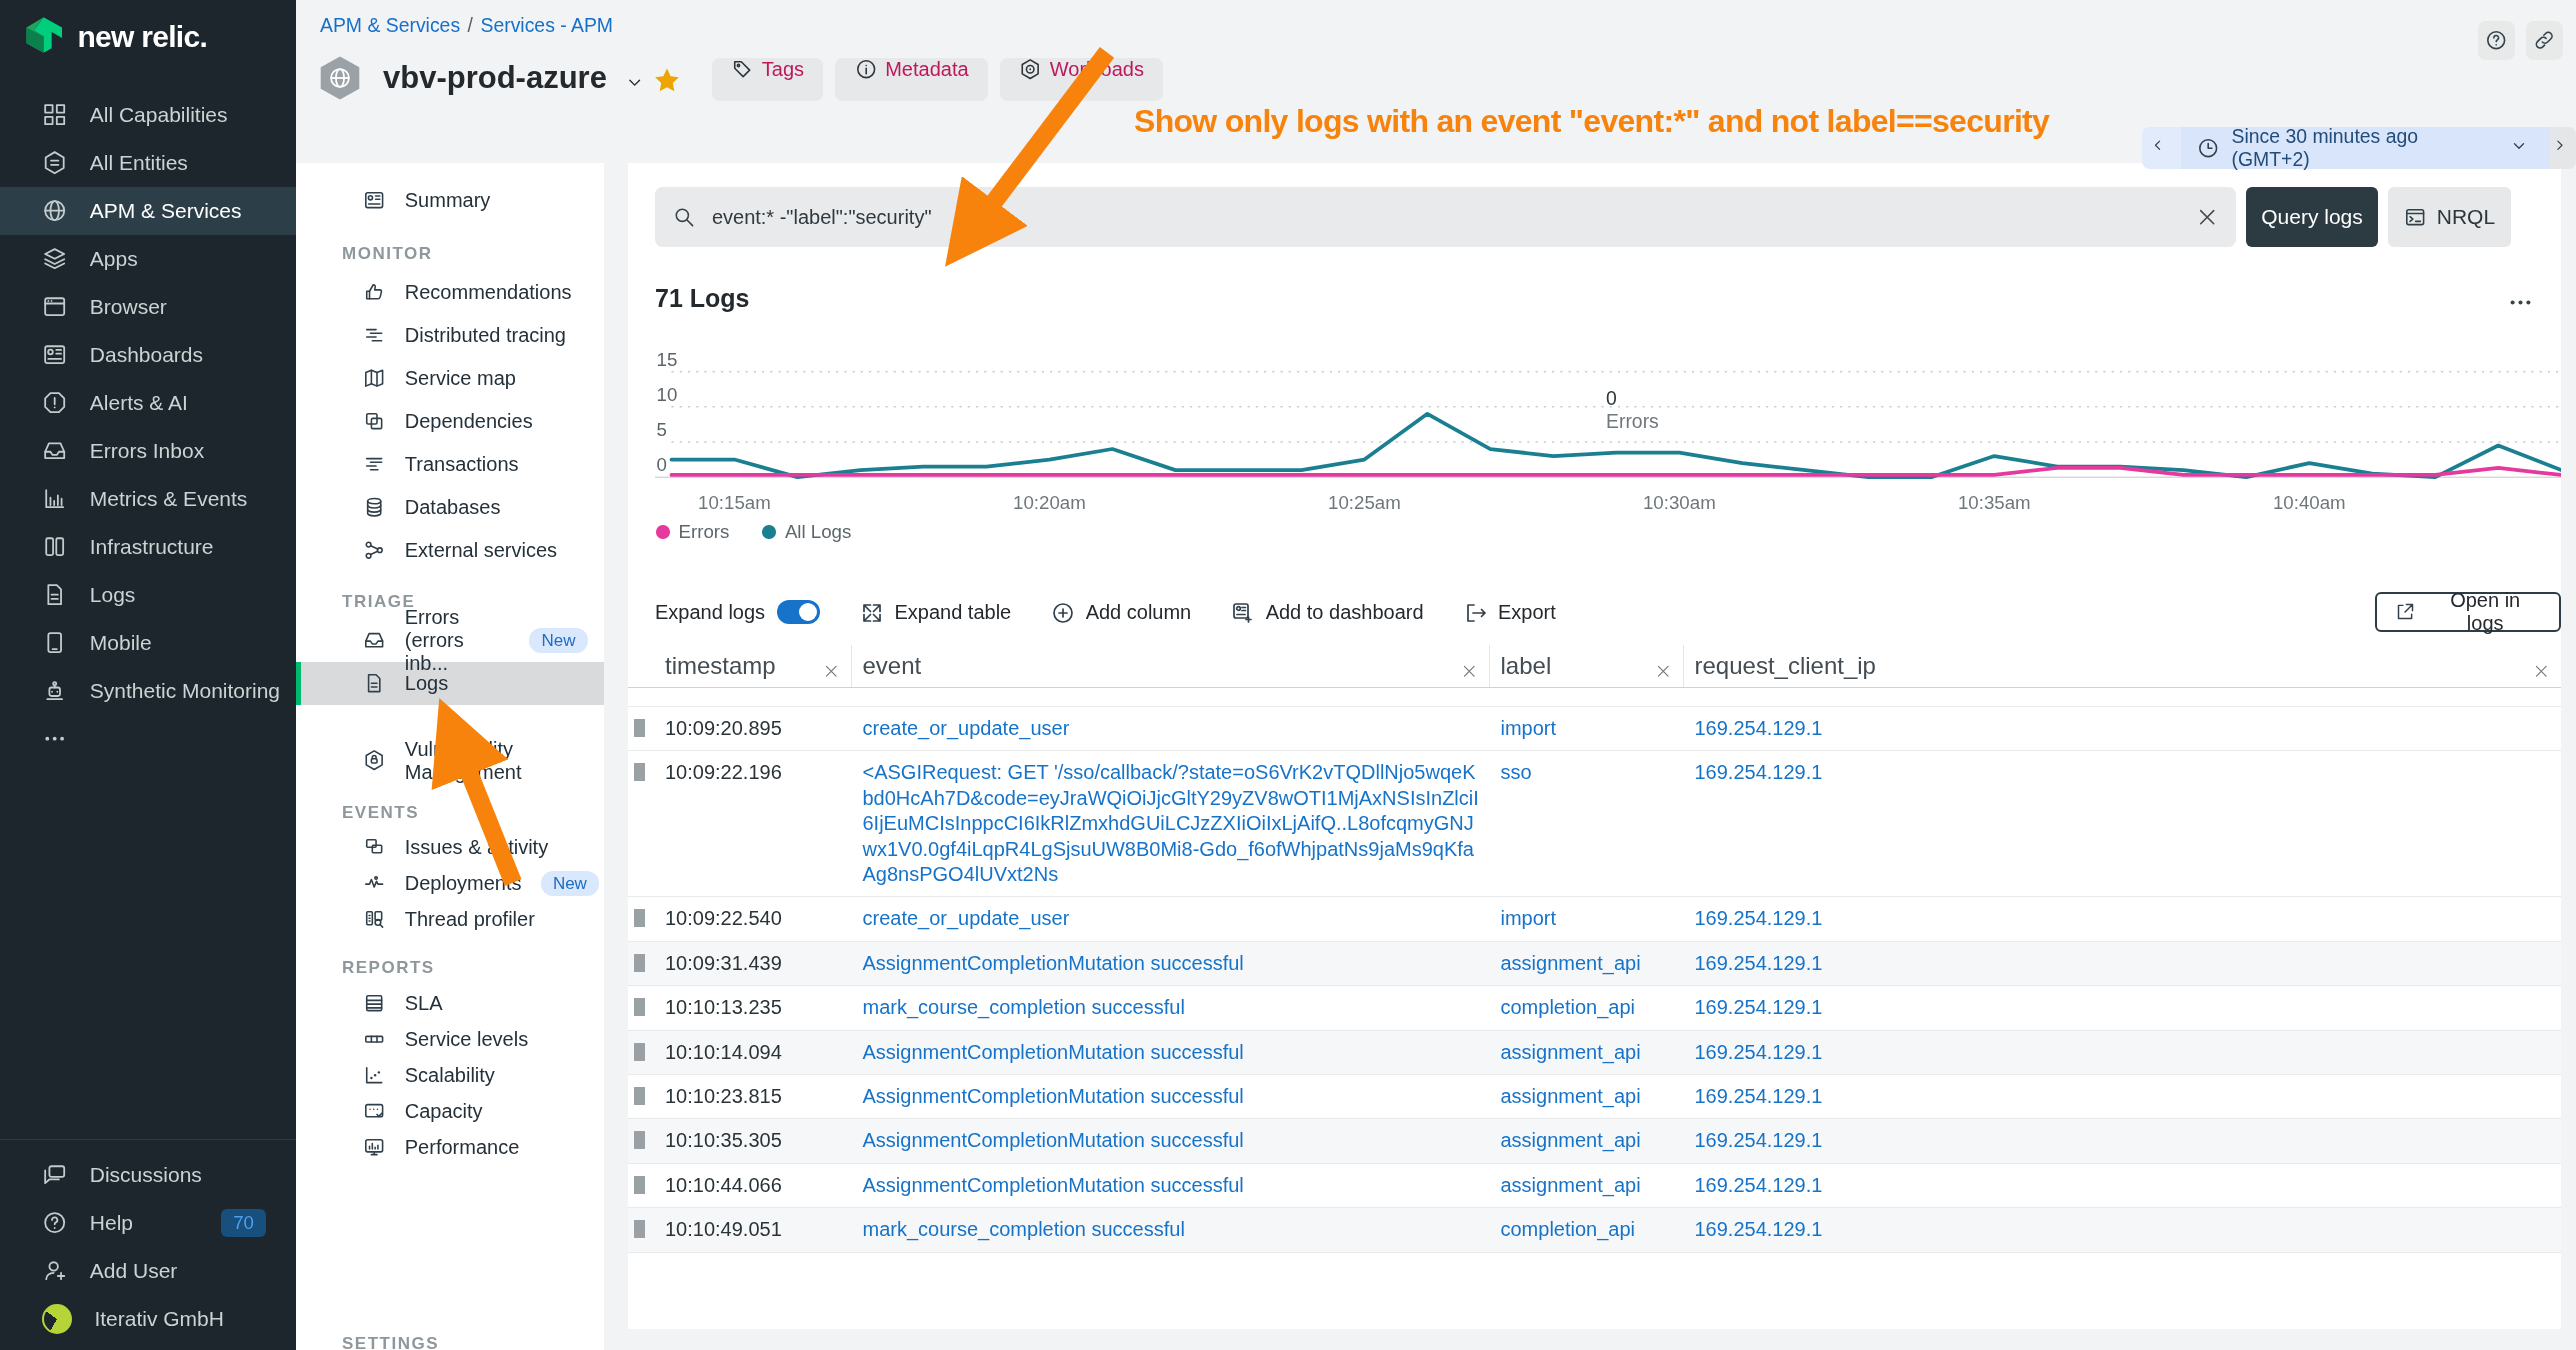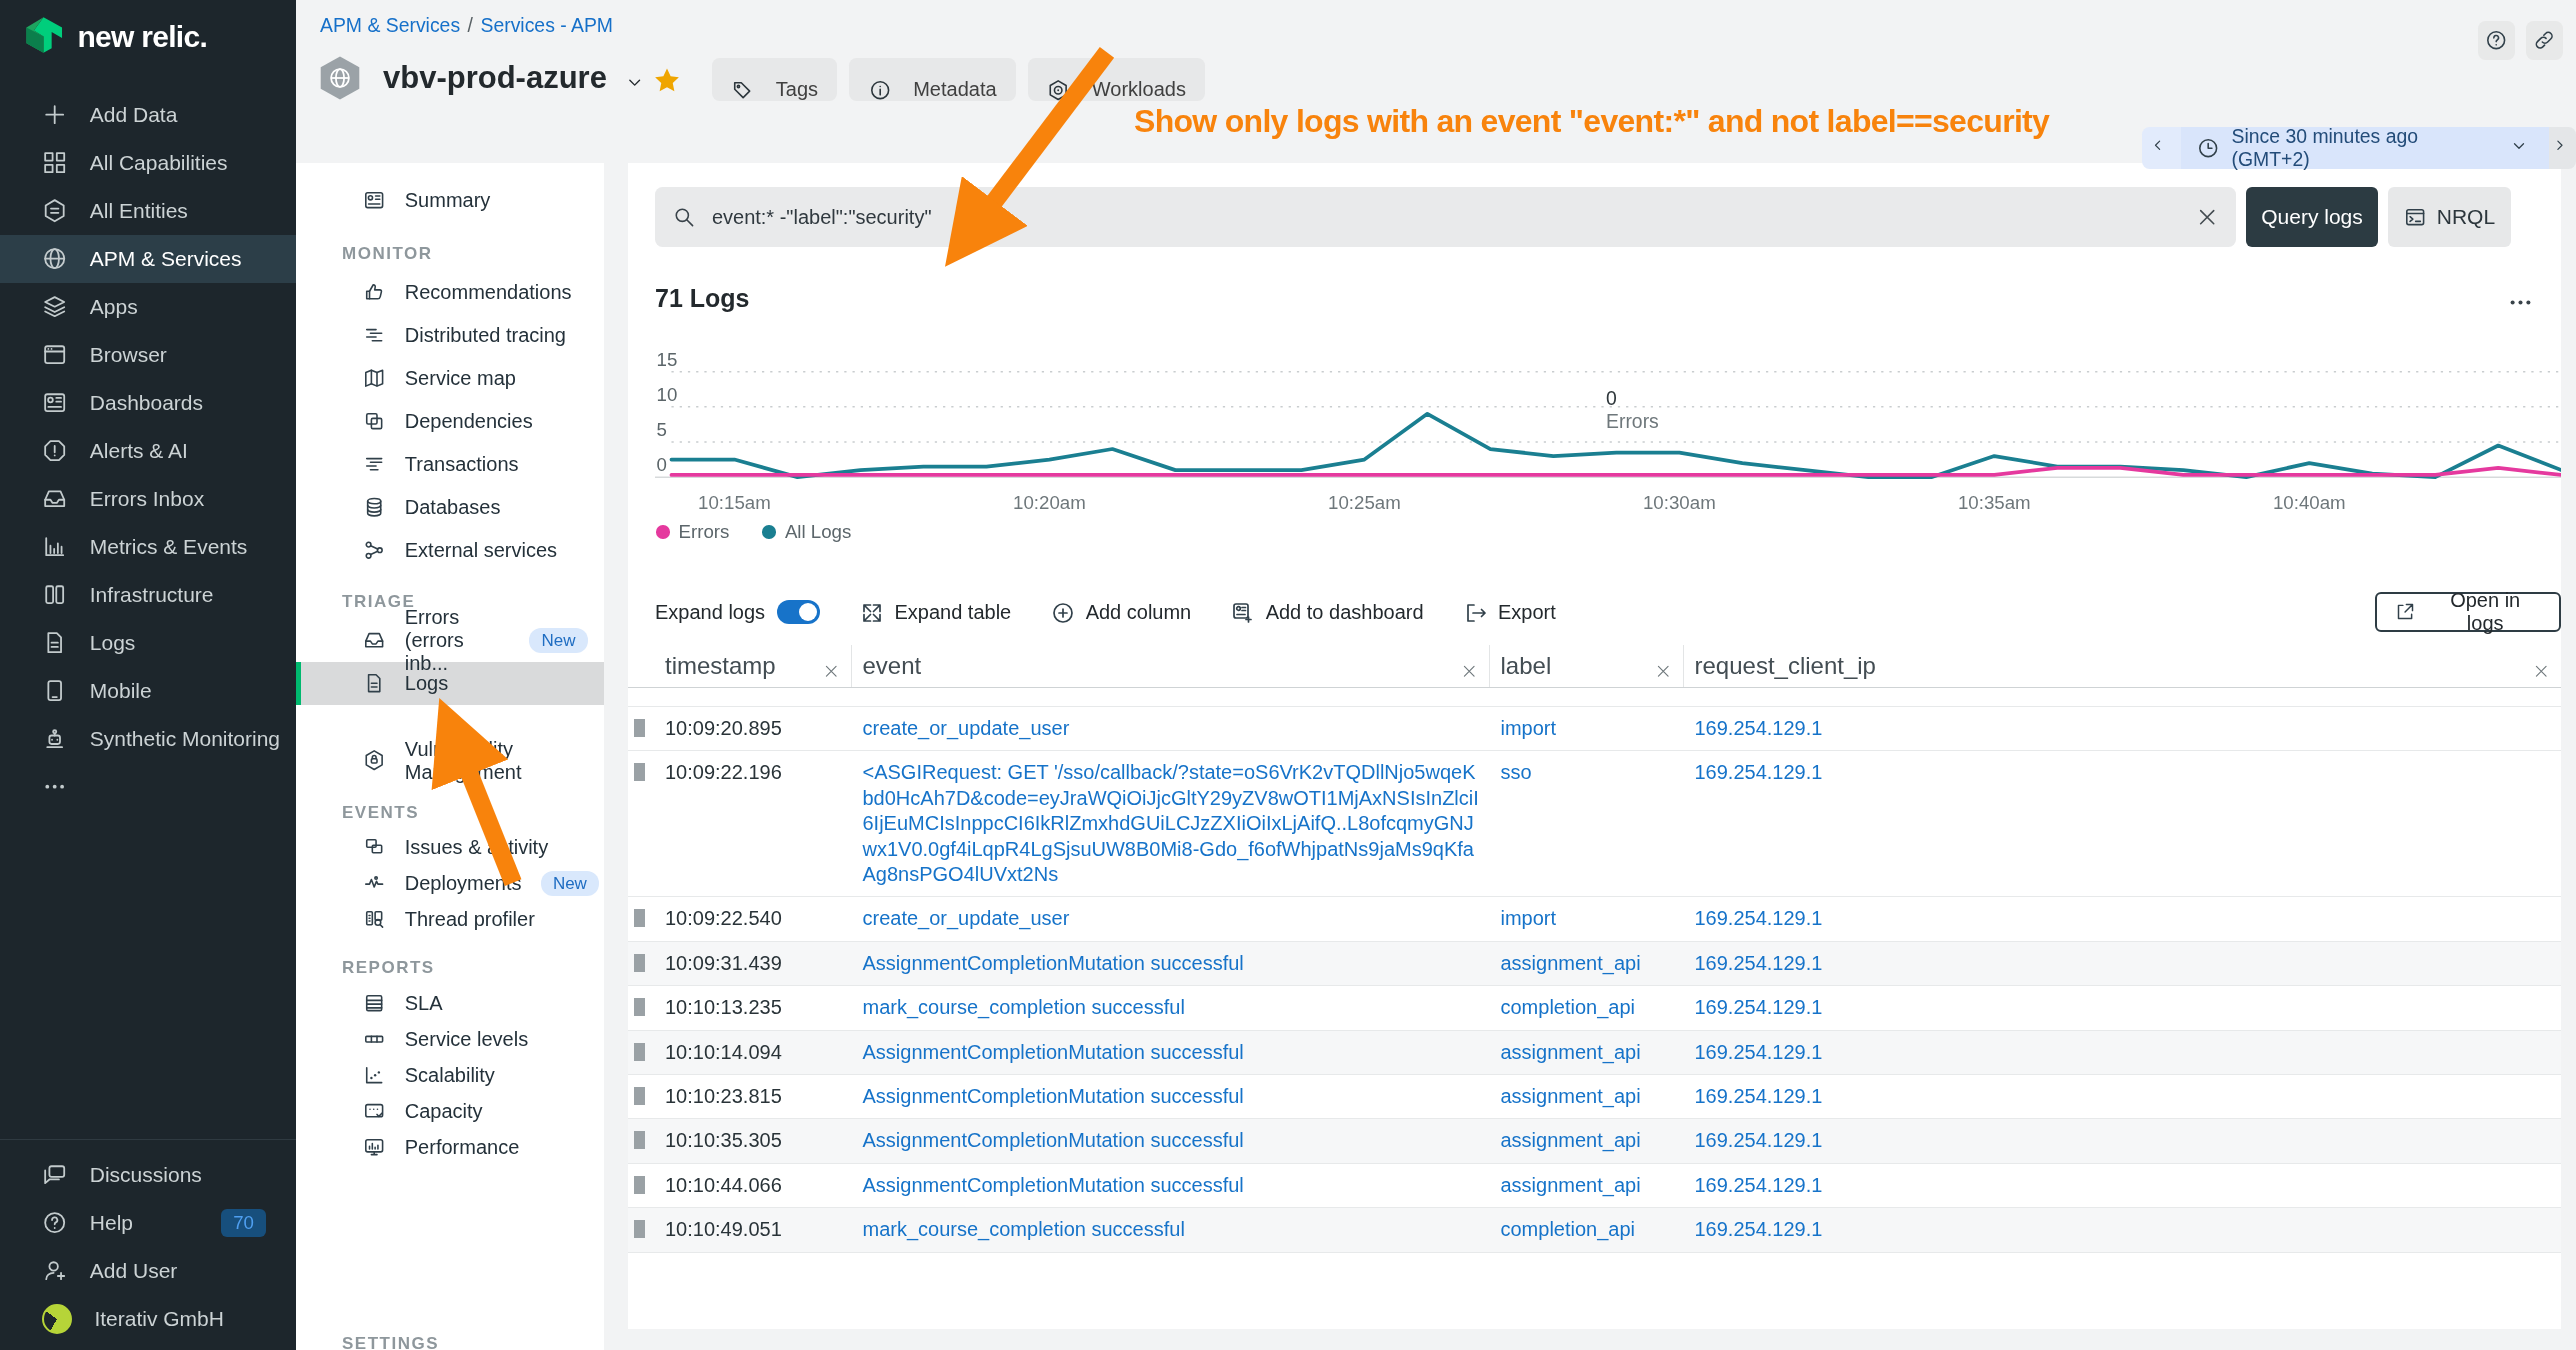--- a/index.html
+++ b/index.html
@@ -38,21 +38,21 @@
   #breadcrumb { position:absolute; left:320px; top:13.5px; font-size:19.4px; z-index:3; }
   #breadcrumb a { color:#1670c9; }
   #breadcrumb .sep { color:#5a6266; padding:0 7.5px; }
   #entity-hex { position:absolute; left:319px; top:55px; width:42px; height:46px; z-index:3; }
   #entity-name { position:absolute; left:383px; top:60px; font-size:31px; font-weight:bold; z-index:3; }
   #entity-chev { position:absolute; left:625px; top:73px; width:19.4px; height:19.4px; color:#23292d; z-index:3; }
   #entity-chev svg { width:19.4px; height:19.4px; }
   #entity-star { position:absolute; left:652px; top:66px; width:30px; height:30px; color:#efa500; z-index:3; }
   #entity-star svg { width:30px; height:30px; }
   #entity-pills { position:absolute; left:712px; top:58px; display:flex; gap:12px; z-index:3; }
-  .pill { display:flex; align-items:flex-end; gap:22px; height:43px; padding:0 19.4px; background:#e7e8e9; border-radius:7.5px; font-size:20px; color:#404040; cursor:pointer; }
+  .pill { display:flex; align-items:flex-start; gap:8px; height:43px; padding:0 19.4px; background:#e7e8e9; border-radius:7.5px; font-size:20px; color:#be185d; cursor:pointer; }
   .pill .sn-icon { color:#2c363c; }
   .hdr-sq { position:absolute; top:21px; width:37px; height:39px; background:#e8e9e9; border-radius:7.5px; display:flex; align-items:center; justify-content:center; color:#2c363c; cursor:pointer; z-index:3; }
   .hdr-sq svg { width:22.4px; height:22.4px; }
   #btn-help { left:2478px; }
   #btn-link { left:2526px; }
   #time-picker { position:absolute; left:2142px; top:127px; height:42px; display:flex; z-index:3; font-size:19.4px; }
   #tp-prev { width:39px; background:#e2ebfc; border-radius:7.5px 0 0 7.5px; display:flex; align-items:center; justify-content:center; color:#234c79; cursor:pointer; }
   #tp-main { display:flex; align-items:center; gap:12px; padding:0 16.5px; background:#d9e5fb; color:#234c79; cursor:pointer; }
   #tp-main svg { width:22.4px; height:22.4px; }
   #tp-main .chev svg { width:18px; height:18px; }
@@ -122,28 +122,20 @@
       <polygon points="29,3 54,17 54,31 40,23 40,45 29,51 29,29 16,21" fill="#00ce7c"></polygon>
       <polygon points="29,3 16,21 29,29 29,51 18,45 6,38 6,17" fill="#1ea45f"></polygon>
       <polygon points="6,17 29,29 29,51 18,45 6,38" fill="#0b7f4c"></polygon>
     </svg>
     <span class="logo-text">new relic.</span>
   </div>
   <div id="sb-items">
       <div class="sb-item">
     <span class="sb-icon">
           <svg viewBox="0 0 24 24" fill="none" stroke="currentColor" stroke-width="1.7" stroke-linecap="round" stroke-linejoin="round">
-            <path d="M12 4v16M4 12h16"></path>
-          </svg>
-        </span>
-    <span class="sb-label">Add Data</span>
-  </div>
-      <div class="sb-item">
-    <span class="sb-icon">
-          <svg viewBox="0 0 24 24" fill="none" stroke="currentColor" stroke-width="1.7" stroke-linecap="round" stroke-linejoin="round">
             <rect x="3" y="3" width="7" height="7"></rect>
             <rect x="14" y="3" width="7" height="7"></rect>
             <rect x="3" y="14" width="7" height="7"></rect>
             <rect x="14" y="14" width="7" height="7"></rect>
           </svg>
         </span>
     <span class="sb-label">All Capabilities</span>
   </div>
       <div class="sb-item">
     <span class="sb-icon">

